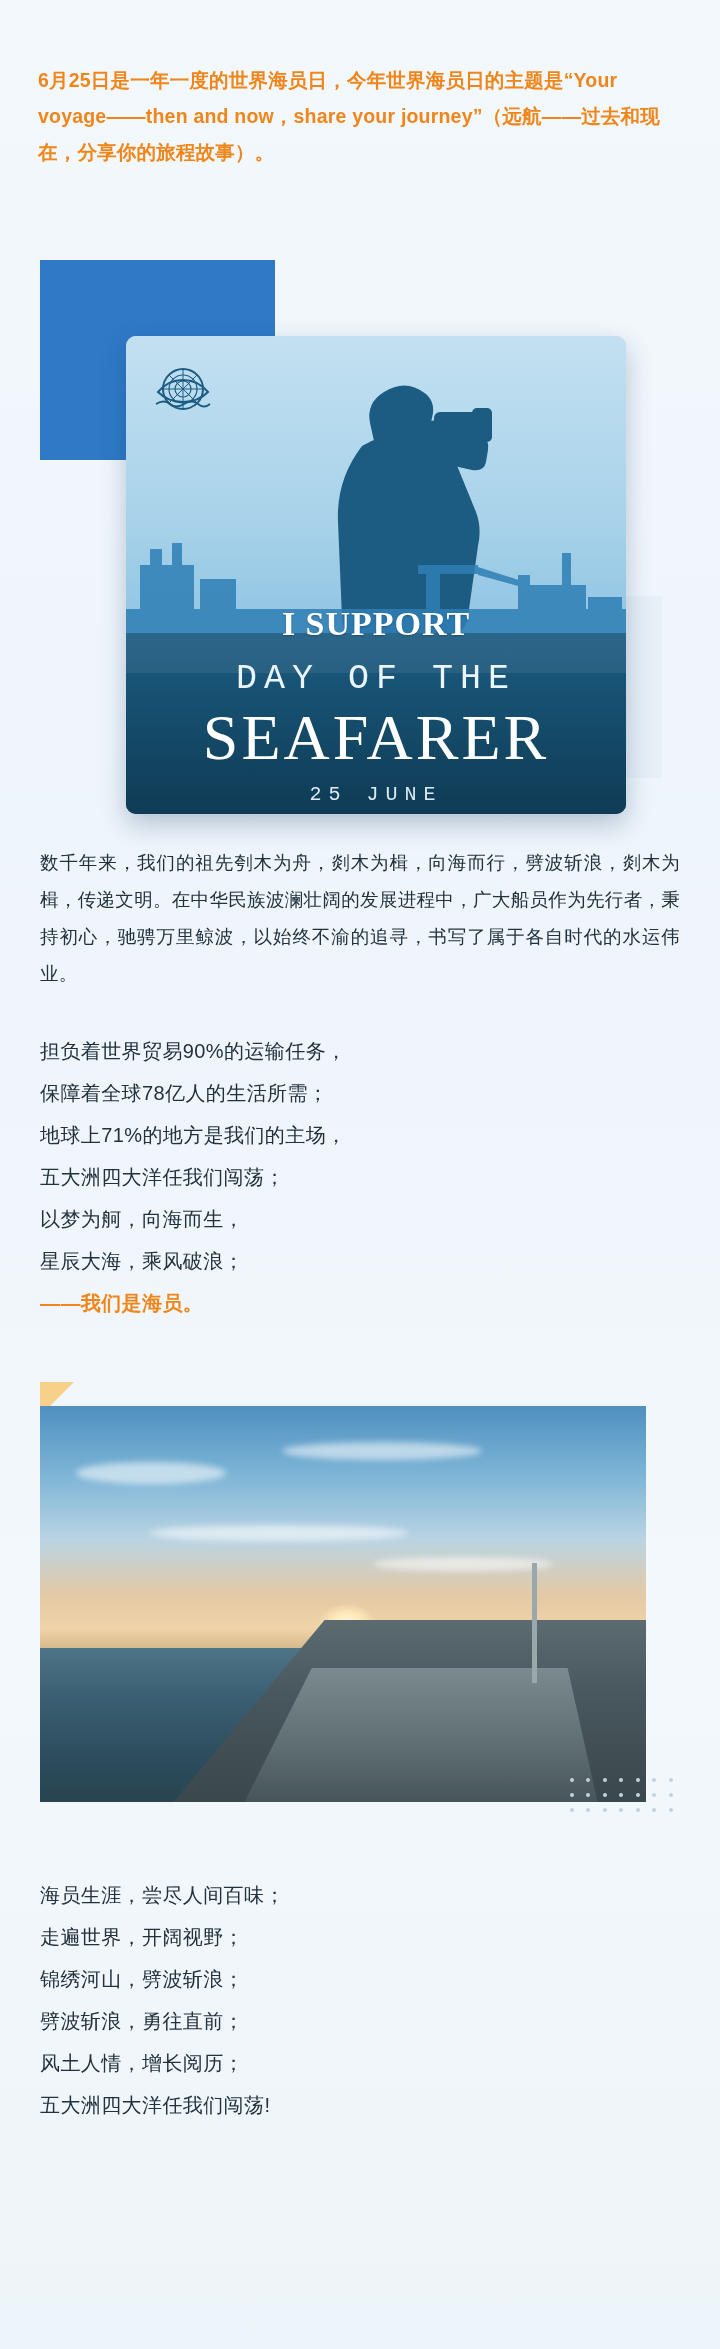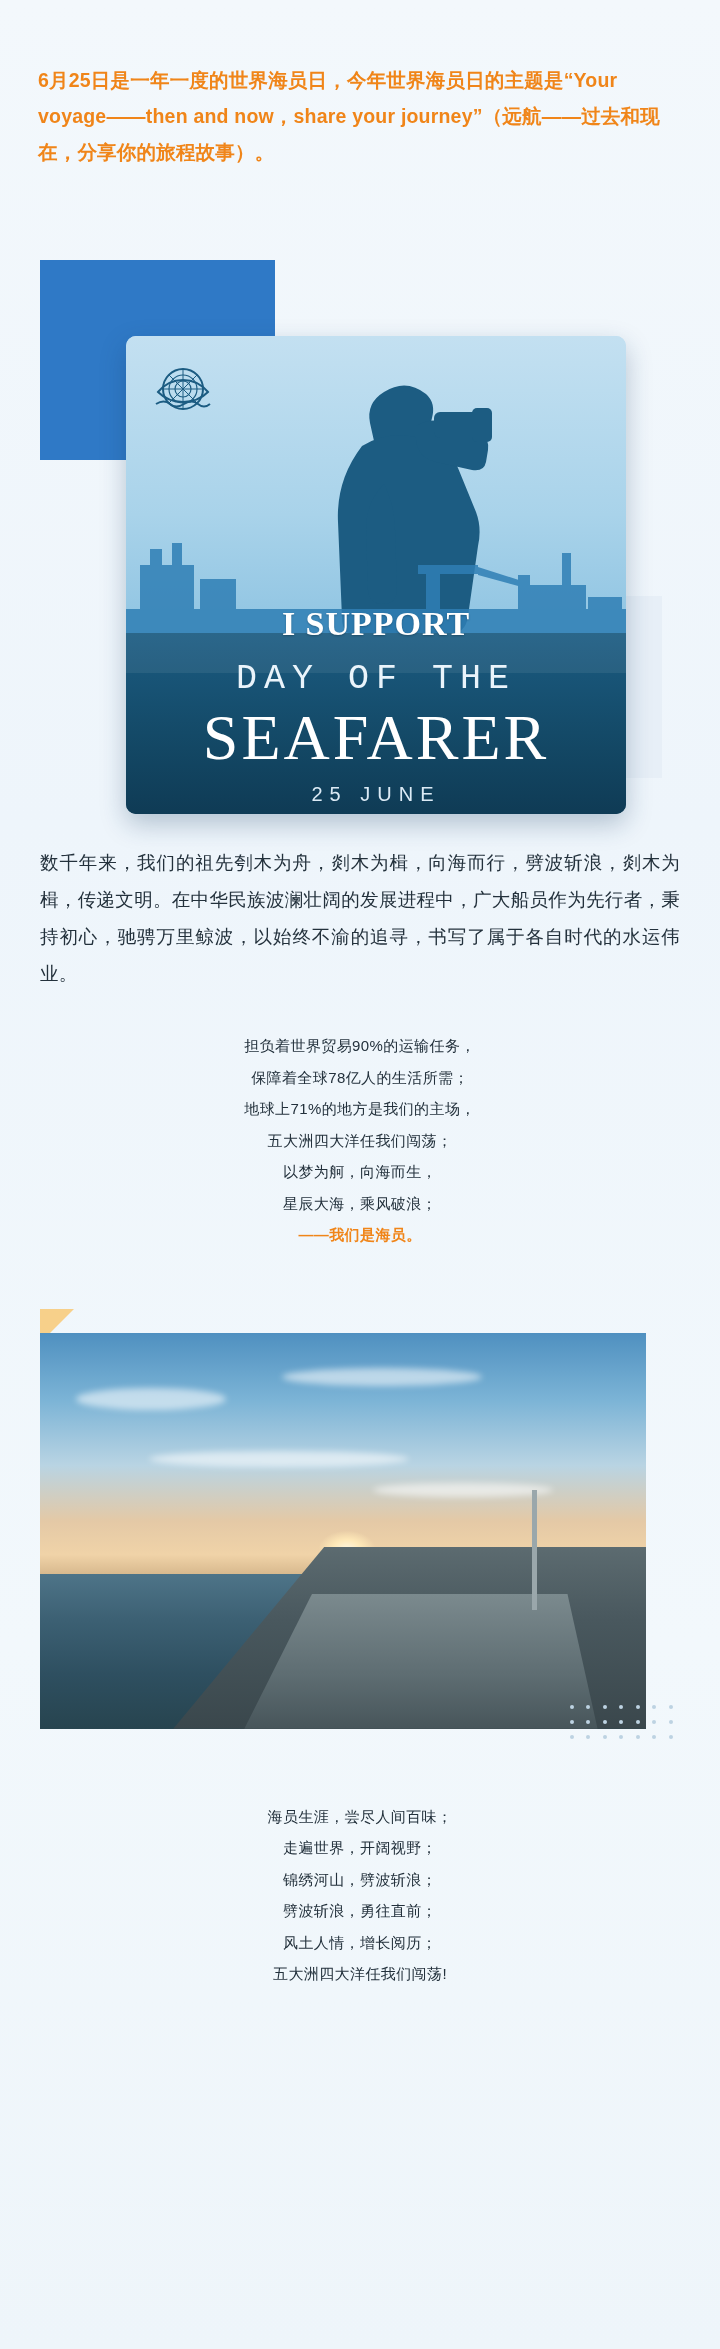--- a/index.html
+++ b/index.html
@@ -132,44 +132,43 @@
     color: #eaf4fb;
   }
   .t-seafarer {
     font-family: "Liberation Serif", serif;
     font-size: 64px;
     letter-spacing: 3px;
     margin: 2px 0 0 0;
     color: #ffffff;
   }
   .t-date {
-    font-family: Liberation Sans, sans-serif;
+    font-family: Liberation Mono, monospace;
     font-size: 20px;
     letter-spacing: 7px;
     margin: 8px 0 0 0;
     color: #dbeaf5;
   }
   
   .body-para {
     padding: 6px 40px 0 40px;
   }
   .body-para p {
     margin: 0;
     color: #23313c;
     font-size: 18.5px;
     line-height: 2.0;
     text-align: justify;
     letter-spacing: 0.2px;
   }
   
   .verse {
     margin-top: 38px;
-    text-align: center;
     color: #23313c;
-    font-size: 15px;
+    font-size: 20px;
     line-height: 2.1;
     letter-spacing: 0.4px;
   }
   .verse .line { display: block; }
   .verse .accent {
     color: #f08519;
     font-weight: 700;
   }
   
   .photo-wrap {

